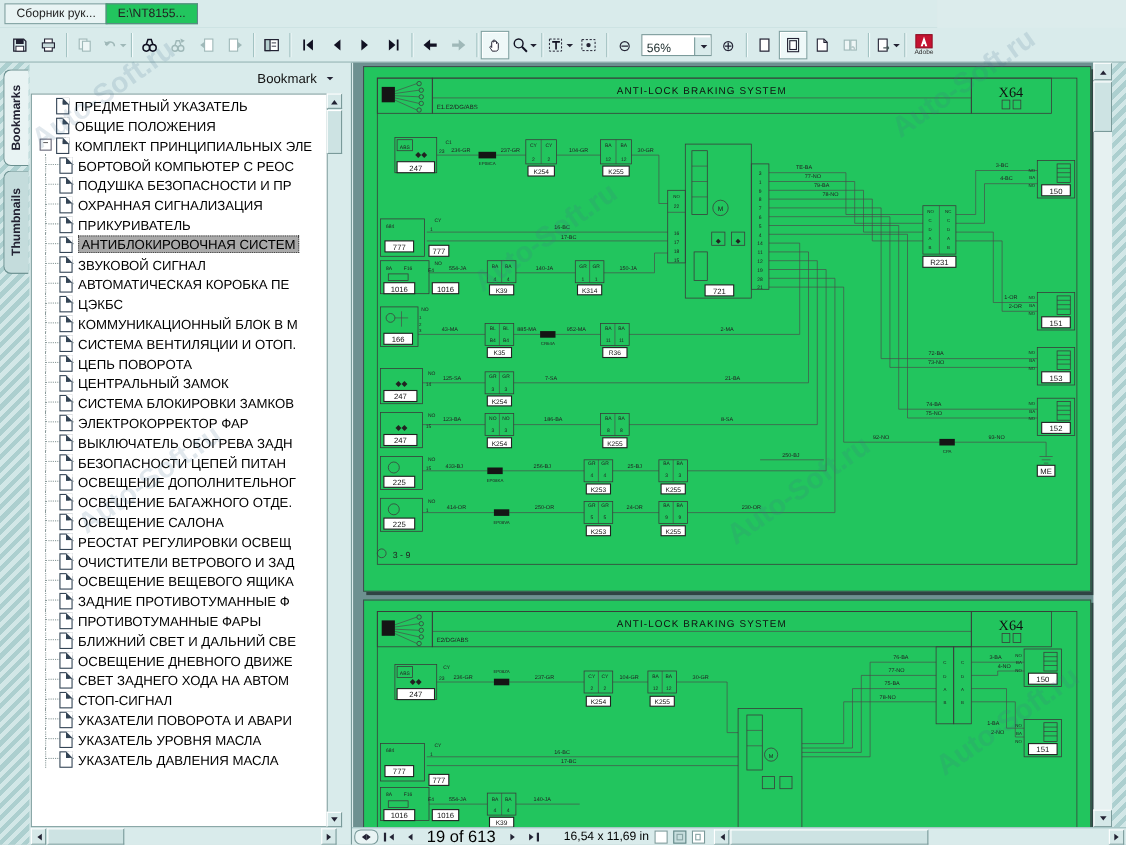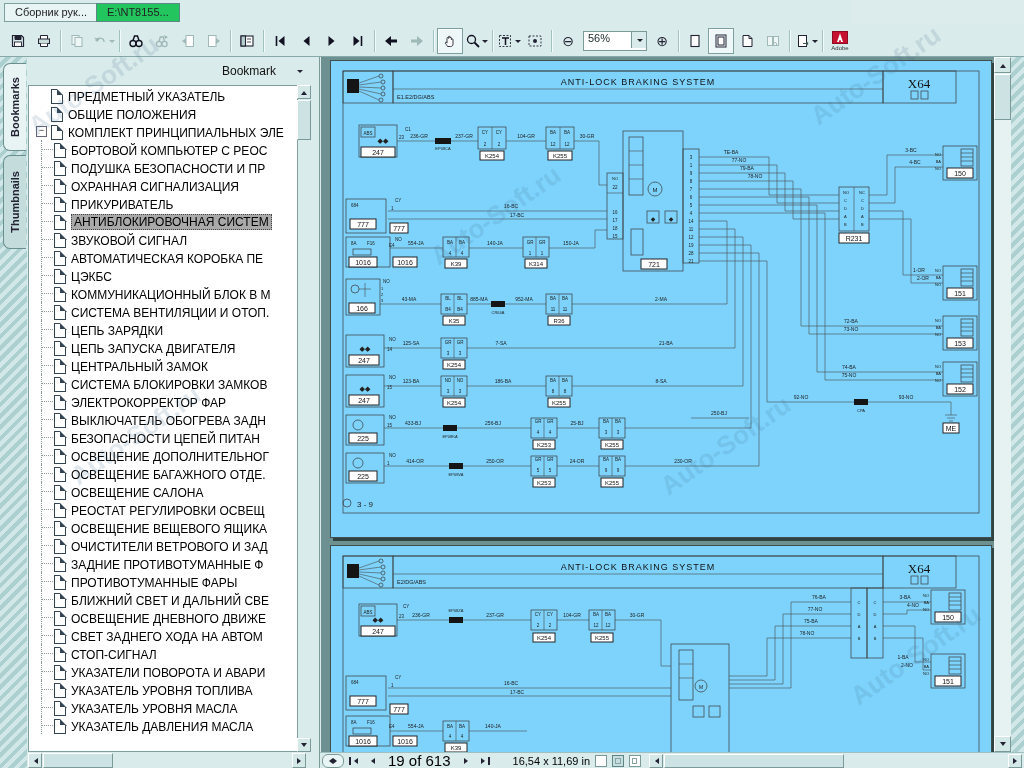--- a/index.html
+++ b/index.html
@@ -12,36 +12,36 @@
   .wtab.active{background:#22c55e;border-color:#5f8686}
   
   #toolbar{position:absolute;left:0;top:25px;width:1024px;height:32px;background:#d9ebeb;
            border-bottom:1px solid #86a8a8;display:flex;align-items:center;padding:0 5px;box-sizing:border-box}
   .tbtn{height:24px;min-width:24px;display:flex;align-items:center;justify-content:center;flex:none;border:1px solid transparent}
   .tbtn.active{border:1px solid #7fa0a0;background:#eef8f8;box-shadow:inset 1px 1px 0 #fff}
   .tsep{width:1px;height:22px;background:#a3c3c3;box-shadow:1px 0 0 #f2fafa;margin:0 3px;flex:none}
   .dda{width:0;height:0;border:3px solid transparent;border-top-color:#223;margin:4px 0 0 1px;flex:none}
   .dda.dis{border-top-color:#9fb8b8}
   .glyph{font-size:14px;line-height:14px;color:#223}
-  .zoom-combo{width:62px;height:18px;background:#fff;border:1px solid #7a9a9a;display:flex;align-items:flex-start;flex:none;margin:0 2px}
+  .zoom-combo{width:62px;height:18px;background:#fff;border:1px solid #7a9a9a;display:flex;align-items:flex-end;flex:none;margin:0 2px}
   .zoom-combo span{flex:1;font-size:11px;padding-left:4px}
   .combo-btn{width:14px;height:16px;background:#d9ebeb;border-left:1px solid #7a9a9a;display:flex;align-items:center;justify-content:center}
   .adobe-btn{display:flex;flex-direction:column;align-items:center;justify-content:center;height:28px;min-width:26px}
   .adobe-label{font-size:6px;color:#333;line-height:6px}
   
   #tabstrip{position:absolute;left:0;top:57px;width:27px;bottom:0;
             background:repeating-linear-gradient(135deg,#d2e7e7 0 4px,#accfcf 4px 8px)}
   .vtab{position:absolute;left:3px;width:22px;border:1px solid #6a8f8f;border-right:none;border-radius:7px 0 0 7px;
         display:flex;align-items:center;justify-content:center;font-size:11px;font-weight:bold;color:#223}
   .vtab span{writing-mode:vertical-rl;transform:rotate(180deg)}
   .vtab.active{background:#e8f3f3}
   .vtab.inactive{background:#c4dcdc}
   
   #bmpane{position:absolute;left:27px;top:57px;width:293px;bottom:0;background:#d9ebeb;border-right:1px solid #7a9a9a;box-sizing:border-box}
-  .bm-menu{position:absolute;right:16px;top:7px;font-size:12px;color:#111;display:flex;align-items:center;gap:20px}
+  .bm-menu{position:absolute;right:16px;top:7px;font-size:12px;color:#111;display:flex;align-items:center;gap:8px}
   #bmtree{position:absolute;left:1px;top:28px;width:270px;bottom:16px;background:#fff;
           border:1px solid #7f9f9f;overflow:hidden;box-sizing:border-box}
   .bmrow{height:18px;display:flex;align-items:flex-end;position:relative;padding-left:22px;font-size:12px;white-space:nowrap}
   .bmrow.child{padding-left:25px}
   .vline{position:absolute;left:12px;top:0;bottom:0;border-left:1px dotted #8a9a9a}
   .hstub{position:absolute;left:12px;top:9px;width:26px;border-top:1px dotted #8a9a9a}
   .expander{position:absolute;left:7px;top:4px;width:9px;height:9px;border:1px solid #667;background:#fff;
             font-size:9px;line-height:7px;text-align:center;color:#111}
   .picon{width:10px;height:13px;border:1px solid #345;background:#fff;position:relative;flex:none;margin:0 5px 0 0}
   .picon::after{content:"";position:absolute;right:-1px;top:-1px;width:0;height:0;border:3px solid;border-color:#fff #fff #345 #345}
@@ -62,21 +62,21 @@
   #treevscroll .sthumb{position:absolute;top:15px;left:0;width:14px;height:40px}
   #treevscroll .sbtrack{position:absolute;top:0;bottom:0;left:0;right:0;z-index:-1}
   #treehscroll{position:absolute;left:1px;bottom:0;height:15px;width:278px}
   #treehscroll .sbtn{width:14px;height:15px;position:absolute;top:0}
   #treehscroll .lt{left:0}
   #treehscroll .rt{right:0}
   #treehscroll .sthumb{position:absolute;left:15px;top:0;width:70px;height:15px}
   #treehscroll .sbtrack{position:absolute;left:0;right:0;top:0;bottom:0;z-index:-1}
   
   #docarea{position:absolute;left:321px;top:57px;width:673px;bottom:16px;background:#6d9090;overflow:hidden}
-  .page{position:absolute;left:9px;width:660px;background:#7dd3fc;border:1px solid #3f4f4f;
+  .page{position:absolute;left:9px;width:660px;background:#22c55e;border:1px solid #3f4f4f;
         box-shadow:3px 3px 0 rgba(10,20,20,.62)}
   #page1{top:3px;height:476px}
   #page2{top:488px;height:476px}
   .page svg{display:block}
   #docvscroll{position:absolute;left:994px;top:57px;width:17px;bottom:16px}
   #docvscroll .sbtn{width:17px;height:16px;position:absolute}
   #docvscroll .up{top:0}
   #docvscroll .dn{bottom:0}
   #docvscroll .sthumb{position:absolute;top:17px;left:0;width:17px;height:46px}
   #docvscroll .sbtrack{position:absolute;left:0;right:0;top:0;bottom:0;z-index:-1}
@@ -386,27 +386,21 @@
       <div class="bmrow child">
         <div class="vline"></div>
         <div class="hstub"></div>
         <div class="picon"></div>
         <span class="bmlabel">СИСТЕМА ВЕНТИЛЯЦИИ И ОТОП.</span>
       </div>
       <div class="bmrow child">
         <div class="vline"></div>
         <div class="hstub"></div>
         <div class="picon"></div>
-        <span class="bmlabel">ЦЕПЬ ЗАРЯДКИ</span>
-      </div>
-      <div class="bmrow child">
-        <div class="vline"></div>
-        <div class="hstub"></div>
-        <div class="picon"></div>
-        <span class="bmlabel">ЦЕПЬ ЗАПУСКА ДВИГАТЕЛЯ</span>
+        <span class="bmlabel">ЦЕПЬ ПОВОРОТА</span>
       </div>
       <div class="bmrow child">
         <div class="vline"></div>
         <div class="hstub"></div>
         <div class="picon"></div>
         <span class="bmlabel">ЦЕНТРАЛЬНЫЙ ЗАМОК</span>
       </div>
       <div class="bmrow child">
         <div class="vline"></div>
         <div class="hstub"></div>
@@ -452,32 +446,32 @@
       <div class="bmrow child">
         <div class="vline"></div>
         <div class="hstub"></div>
         <div class="picon"></div>
         <span class="bmlabel">РЕОСТАТ РЕГУЛИРОВКИ ОСВЕЩ</span>
       </div>
       <div class="bmrow child">
         <div class="vline"></div>
         <div class="hstub"></div>
         <div class="picon"></div>
+        <span class="bmlabel">ОЧИСТИТЕЛИ ВЕТРОВОГО И ЗАД</span>
+      </div>
+      <div class="bmrow child">
+        <div class="vline"></div>
+        <div class="hstub"></div>
+        <div class="picon"></div>
         <span class="bmlabel">ОСВЕЩЕНИЕ ВЕЩЕВОГО ЯЩИКА</span>
       </div>
       <div class="bmrow child">
         <div class="vline"></div>
         <div class="hstub"></div>
         <div class="picon"></div>
-        <span class="bmlabel">ОЧИСТИТЕЛИ ВЕТРОВОГО И ЗАД</span>
-      </div>
-      <div class="bmrow child">
-        <div class="vline"></div>
-        <div class="hstub"></div>
-        <div class="picon"></div>
         <span class="bmlabel">ЗАДНИЕ ПРОТИВОТУМАННЫЕ Ф</span>
       </div>
       <div class="bmrow child">
         <div class="vline"></div>
         <div class="hstub"></div>
         <div class="picon"></div>
         <span class="bmlabel">ПРОТИВОТУМАННЫЕ ФАРЫ</span>
       </div>
       <div class="bmrow child">
         <div class="vline"></div>
@@ -501,26 +495,20 @@
         <div class="vline"></div>
         <div class="hstub"></div>
         <div class="picon"></div>
         <span class="bmlabel">СТОП-СИГНАЛ</span>
       </div>
       <div class="bmrow child">
         <div class="vline"></div>
         <div class="hstub"></div>
         <div class="picon"></div>
         <span class="bmlabel">УКАЗАТЕЛИ ПОВОРОТА И АВАРИ</span>
-      </div>
-      <div class="bmrow child">
-        <div class="vline"></div>
-        <div class="hstub"></div>
-        <div class="picon"></div>
-        <span class="bmlabel">УКАЗАТЕЛЬ УРОВНЯ ТОПЛИВА</span>
       </div>
       <div class="bmrow child">
         <div class="vline"></div>
         <div class="hstub"></div>
         <div class="picon"></div>
         <span class="bmlabel">УКАЗАТЕЛЬ УРОВНЯ МАСЛА</span>
       </div>
       <div class="bmrow child">
         <div class="vline"></div>
         <div class="hstub"></div>

